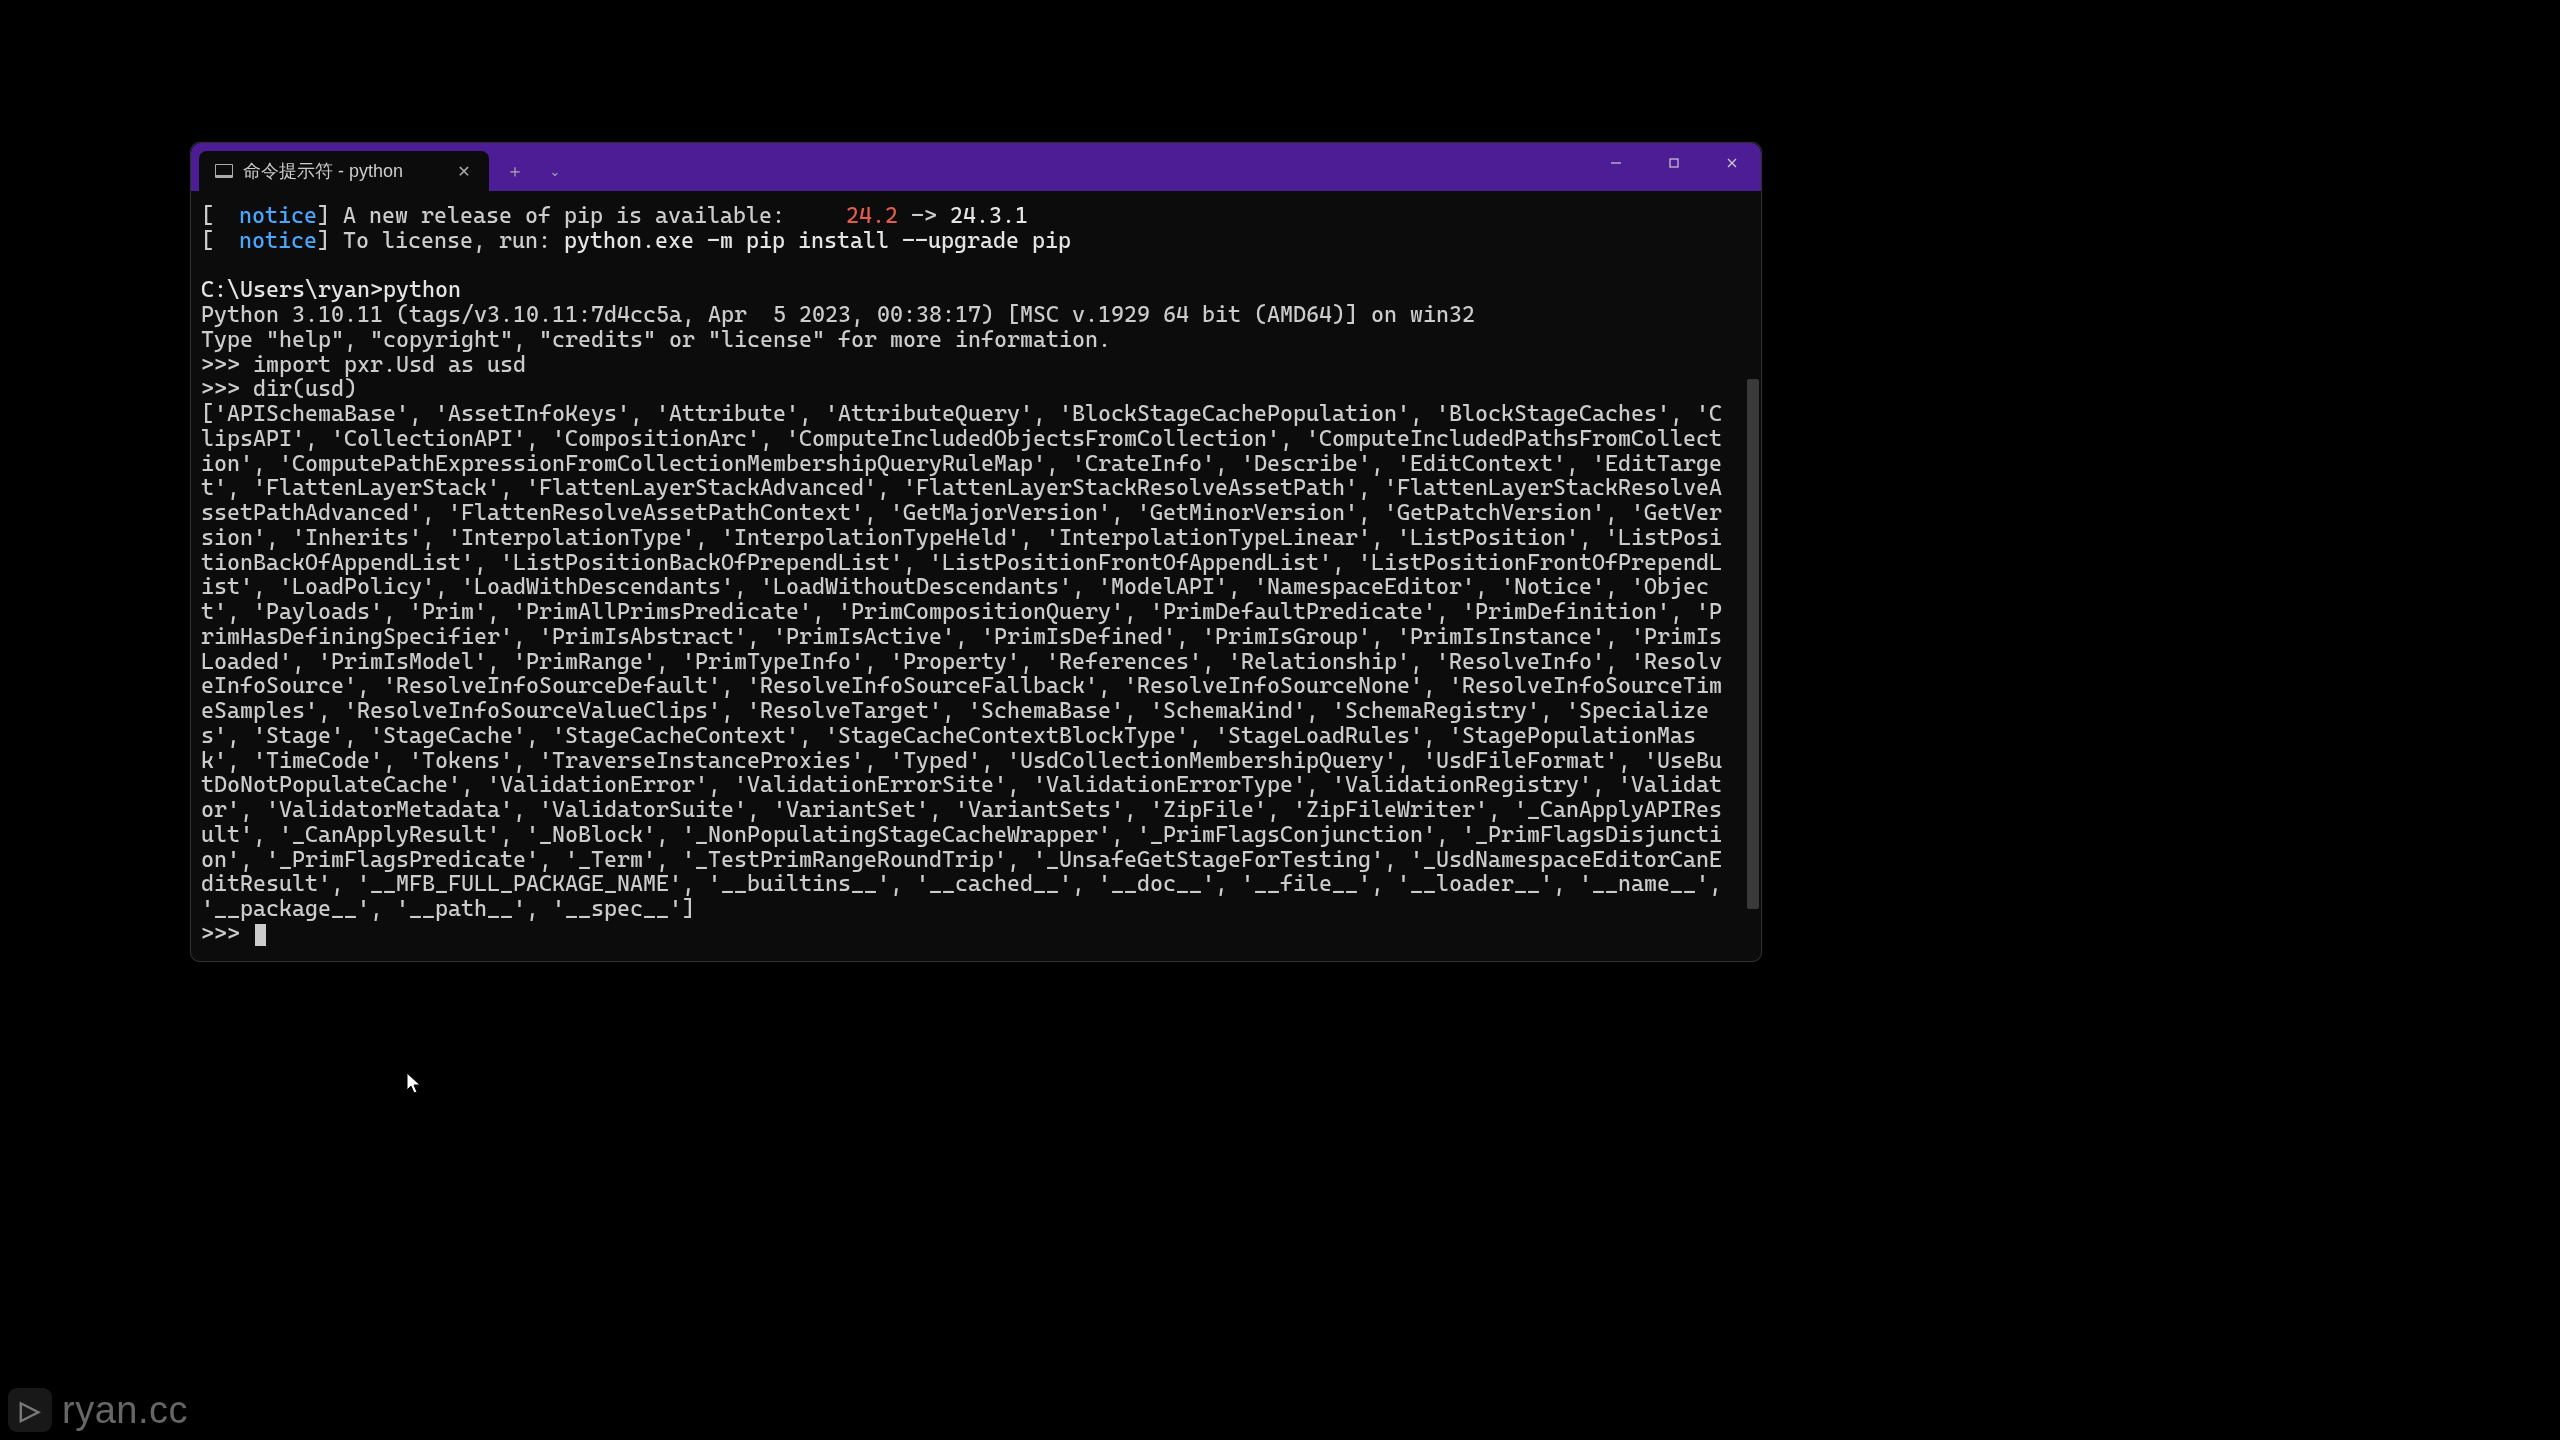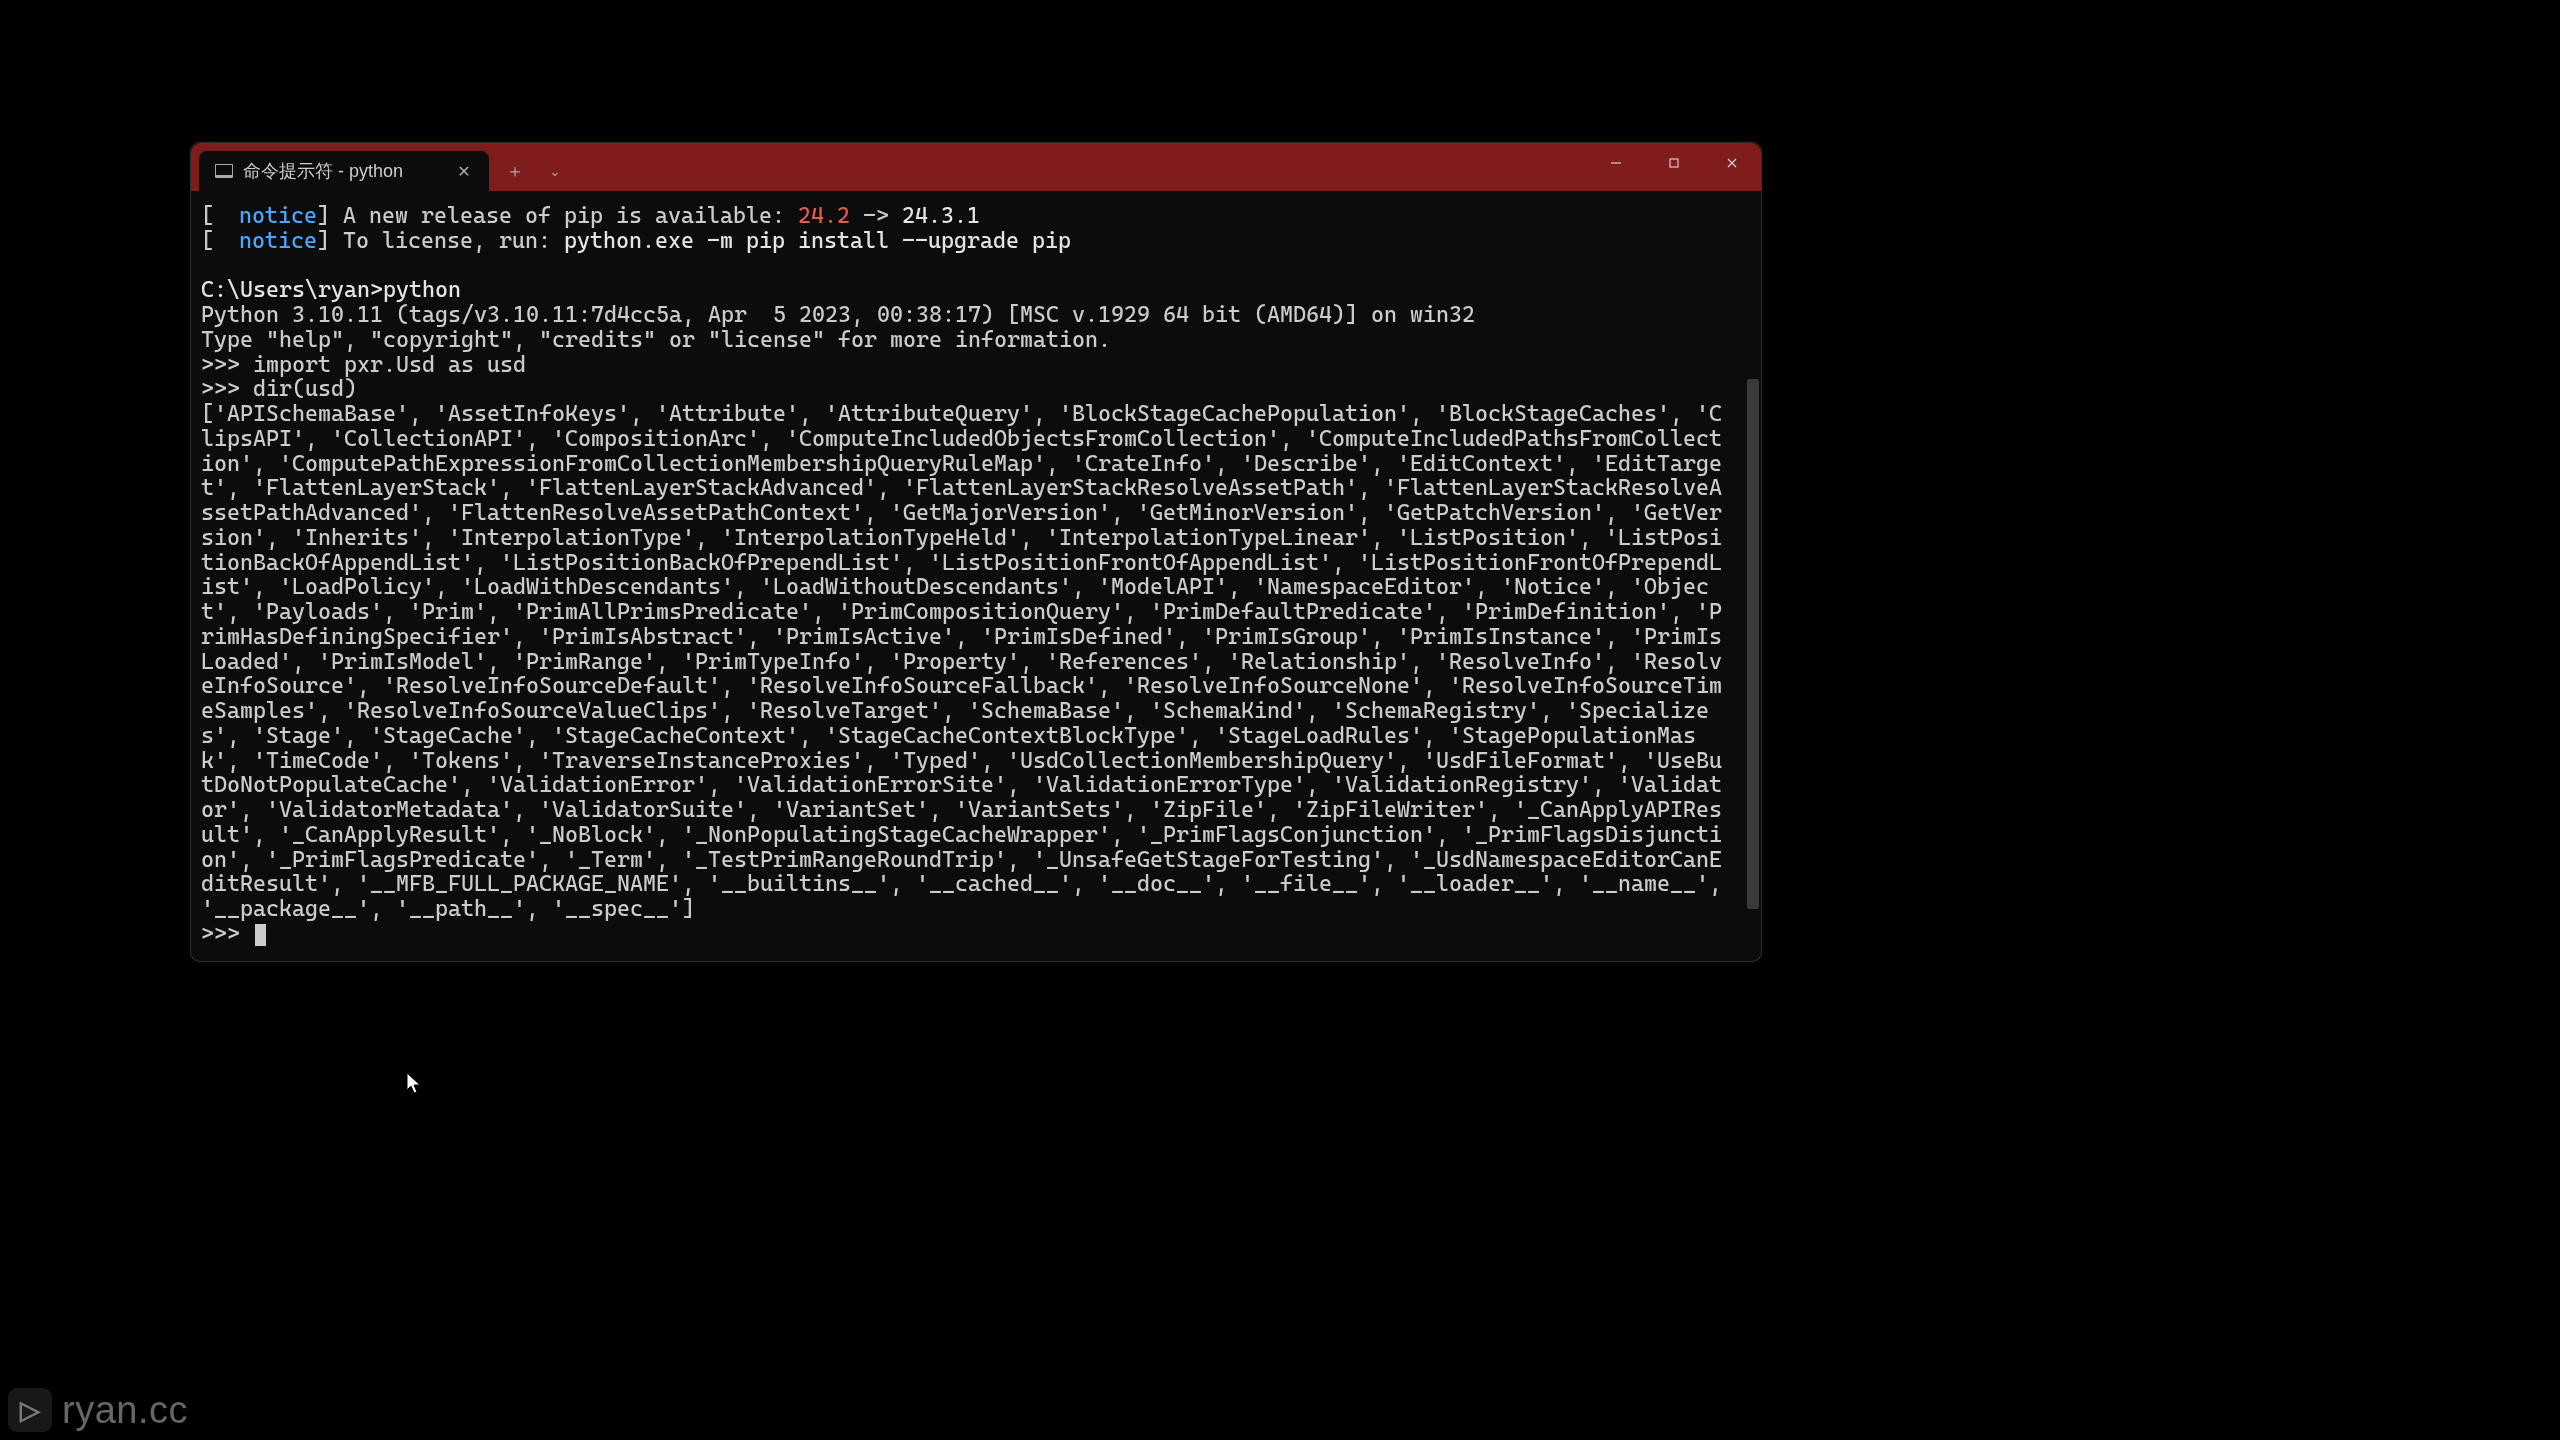--- a/index.html
+++ b/index.html
@@ -22,21 +22,21 @@
     border: 1px solid #2e2e2e;
     border-radius: 10px;
     display: flex;
     flex-direction: column;
     box-shadow: 0 0 1px #333;
   }
 
   
   .titlebar {
     height: 48px;
-    background: #7f1d1d;
+    background: #4c1d95;
     display: flex;
     align-items: flex-end;
     padding-left: 8px;
     border-radius: 10px 10px 0 0;
     position: relative;
   }
   .tab {
     display: flex;
     align-items: center;
     height: 40px;
@@ -104,21 +104,21 @@
   .term-inner {
     font-family: Consolas, "Cascadia Mono", monospace;
     font-size: 22.2px;
     line-height: 1.115;
     color: #cccccc;
     white-space: pre-wrap;
     word-break: break-all;
     width: 1534px;
   }
   .notice    { color: #4aa7ff; margin-left: 25px; }
-  .red       { color: #e05c4d; }
+  .red       { color: #e05c4d; margin-left: 48px; }
   .green     { color: #e5e5e5; }
   .prompt-path { color: #e5e5e5; }
   .cursor {
     display: inline-block;
     width: 11px; height: 22px;
     background: #cccccc;
     vertical-align: text-bottom;
     margin-left: 2px;
   }
   .scrollbar {

